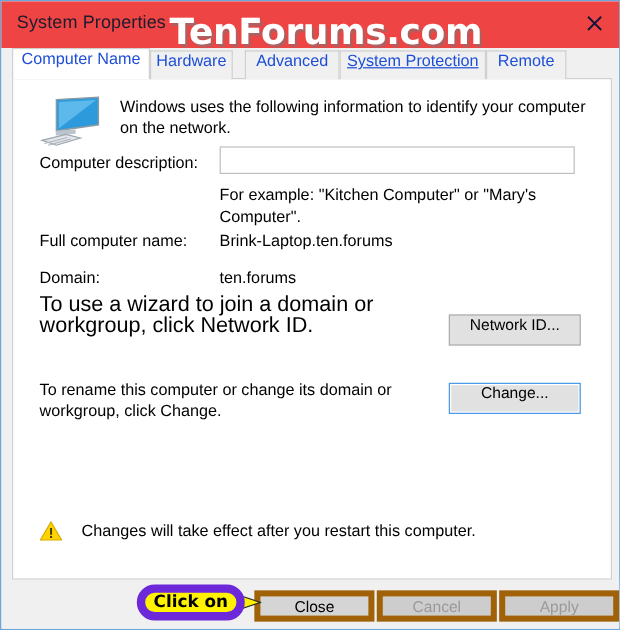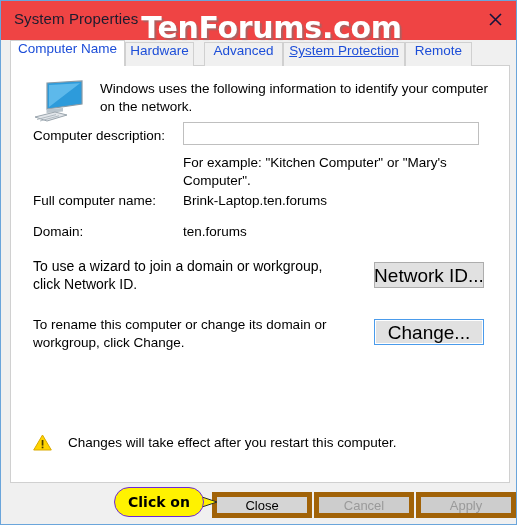--- a/index.html
+++ b/index.html
@@ -175,46 +175,46 @@
   }
 
   #fullname-label { left: 22px; top: 127px; }
   #fullname-value { left: 172px; top: 127px; }
   #domain-label  { left: 22px; top: 158px; }
   #domain-value  { left: 172px; top: 158px; }
 
   #wizard-text {
     position: absolute;
     left: 22px;
-    top: 191px;
+    top: 178px;
     width: 320px;
-    font-size: 14px;
+    font-size: 18px;
     color: #000;
     line-height: 18px;
   }
   #rename-text {
     position: absolute;
     left: 22px;
     top: 250px;
     width: 330px;
     font-size: 13.5px;
     color: #000;
     line-height: 18px;
   }
 
   .dlg-button {
     position: absolute;
     box-sizing: border-box;
     background: #e1e1e1;
     border: 1px solid #adadad;
     font-family: "Liberation Sans", sans-serif;
-    font-size: 19px;
-    color: #000;
-    display: flex;
-    align-items: flex-end;
+    font-size: 13px;
+    color: #000;
+    display: flex;
+    align-items: flex-start;
     justify-content: center;
     cursor: default;
     white-space: nowrap;
   }
   #network-id-btn {
     left: 363px;
     top: 196px;
     width: 110px;
     height: 26px;
   }
@@ -280,21 +280,21 @@
     width: 96px;
     height: 30px;
     z-index: 60;
   }
   #callout-bubble {
     position: absolute;
     left: 0; top: 0;
     width: 90px;
     height: 30px;
     background: #fff200;
-    border: 1px solid #6d28d9;
+    border: 7px solid #6d28d9;
     border-radius: 15px;
     box-sizing: border-box;
     display: flex;
     align-items: center;
     justify-content: center;
   }
   #callout-label {
     font-family: "DejaVu Sans", sans-serif;
     font-weight: bold;
     font-size: 14px;

